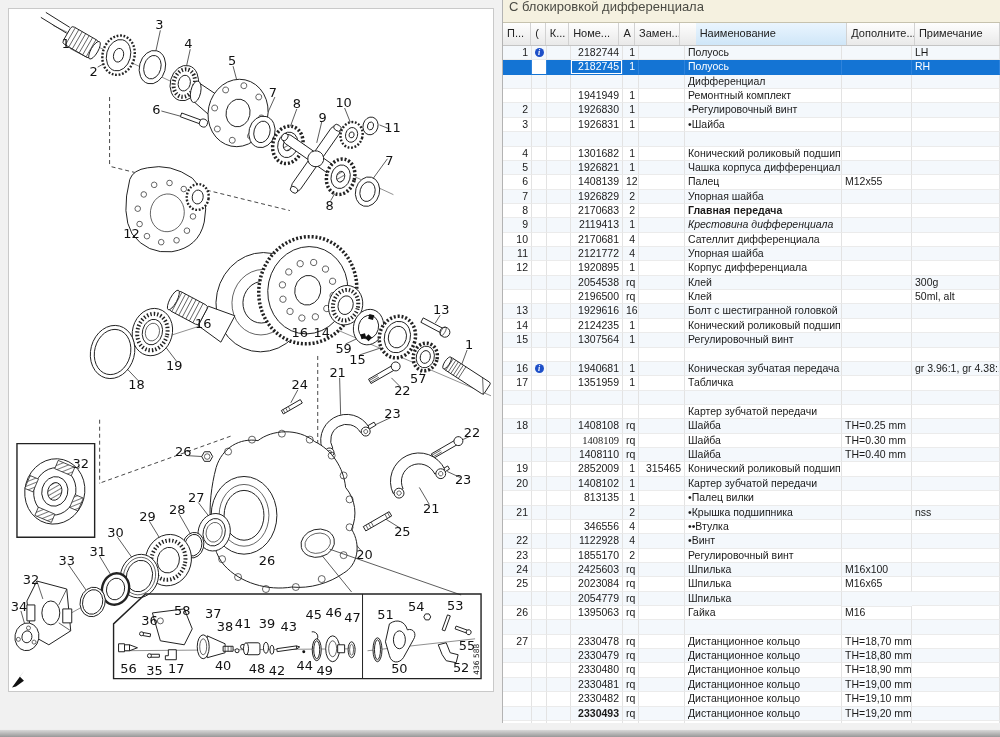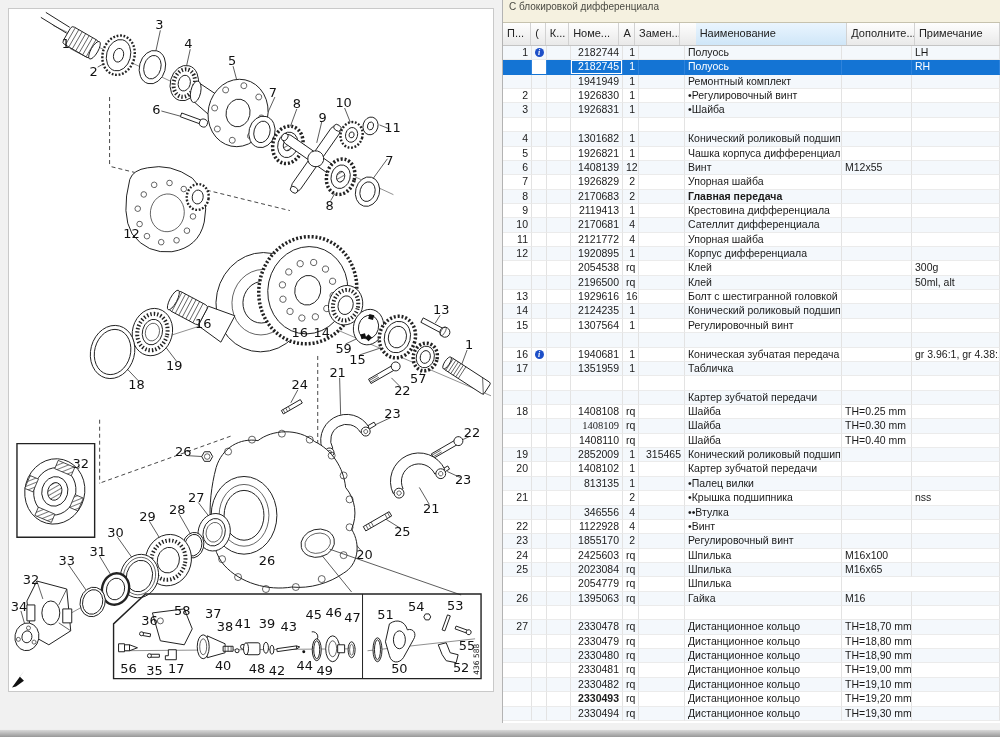--- a/index.html
+++ b/index.html
@@ -16,21 +16,21 @@
   .teeth2{fill:#fff;stroke:#222;stroke-width:2.4;stroke-dasharray:1.8 1.7;}
   .roll{fill:none;stroke:#222;stroke-width:4;stroke-dasharray:1.4 2;}
   .dash{fill:none;stroke:#333;stroke-width:0.9;stroke-dasharray:4 3;}
   .axis{fill:none;stroke:#444;stroke-width:0.6;}
   .leader{fill:none;stroke:#333;stroke-width:0.8;}
   .blk{fill:#111;stroke:none;}
   #callout-layer text{font:13px "DejaVu Sans",sans-serif;fill:#111;text-anchor:middle;cursor:pointer;}
   #inset-code{font:7.5px "DejaVu Sans",sans-serif;fill:#111;}
   
   .right-pane{position:absolute;left:502px;top:0;width:498px;height:723px;background:#fff;border-left:1px solid #b3b3b3;box-sizing:border-box;overflow:hidden;}
-  .band{height:23px;background:#f5f1e0;border-bottom:1px solid #c6c2ae;color:#4a4a43;font-size:10px;line-height:13px;padding:1px 0 0 6px;box-sizing:border-box;overflow:hidden;}
+  .band{height:23px;background:#f5f1e0;border-bottom:1px solid #c6c2ae;color:#4a4a43;font-size:13px;line-height:13px;padding:1px 0 0 6px;box-sizing:border-box;overflow:hidden;}
   .band span{display:block;margin-top:-1px;}
   .grid-header{display:flex;height:22px;background:linear-gradient(#fefefe,#e9e9e9);border-bottom:1px solid #c4c4c4;}
   .hcell{box-sizing:border-box;border-right:1px solid #d2d2d2;font-size:11px;color:#222;line-height:20px;padding-left:4px;overflow:hidden;white-space:nowrap;}
   .hcell.sort{background:linear-gradient(#eaf5fe,#cfe6f8);margin-left:16px;}
   .grid-body{position:relative;}
   .trow{display:flex;height:14.37px;background:#fff;}
   .trow:nth-child(odd){background:#f4f8fc;}
   .tcell{box-sizing:border-box;border-right:1px solid #e3e3e3;border-bottom:1px solid #ebebeb;font-size:10.5px;color:#1a1a1a;line-height:13.5px;overflow:hidden;white-space:nowrap;padding:0 3px;}
   .tcell.r{text-align:right;}
   .tcell.c{text-align:center;padding:0 1px;}
@@ -564,56 +564,67 @@
           <div class="tcell r" style="width: 16px;">1</div>
           <div class="tcell r" style="width: 46px;"></div>
           <div class="tcell l" style="width: 157px;">Полуось</div>
           <div class="tcell l" style="width: 70px;"></div>
           <div class="tcell l" style="width: 88px;">RH</div>
         </div>
         <div class="trow">
           <div class="tcell r" style="width: 29px;"></div>
           <div class="tcell c infoc" style="width: 15px;"></div>
           <div class="tcell c" style="width: 24px;"></div>
-          <div class="tcell r" style="width: 52px;">1941949</div>
-          <div class="tcell r" style="width: 16px;">1</div>
-          <div class="tcell r" style="width: 46px;"></div>
-          <div class="tcell l" style="width: 157px;">Ремонтный комплект</div>
-          <div class="tcell l" style="width: 70px;"></div>
-          <div class="tcell l" style="width: 88px;"></div>
-        </div>
-        <div class="trow">
-          <div class="tcell r" style="width: 29px;">2</div>
-          <div class="tcell c infoc" style="width: 15px;"></div>
-          <div class="tcell c" style="width: 24px;"></div>
-          <div class="tcell r" style="width: 52px;">1926830</div>
-          <div class="tcell r" style="width: 16px;">1</div>
-          <div class="tcell r" style="width: 46px;"></div>
-          <div class="tcell l" style="width: 157px;">•Регулировочный винт</div>
-          <div class="tcell l" style="width: 70px;"></div>
-          <div class="tcell l" style="width: 88px;"></div>
-        </div>
-        <div class="trow">
-          <div class="tcell r" style="width: 29px;">3</div>
-          <div class="tcell c infoc" style="width: 15px;"></div>
-          <div class="tcell c" style="width: 24px;"></div>
-          <div class="tcell r" style="width: 52px;">1926831</div>
-          <div class="tcell r" style="width: 16px;">1</div>
-          <div class="tcell r" style="width: 46px;"></div>
-          <div class="tcell l" style="width: 157px;">•Шайба</div>
-          <div class="tcell l" style="width: 70px;"></div>
-          <div class="tcell l" style="width: 88px;"></div>
-        </div>
-        <div class="trow">
-          <div class="tcell r" style="width: 29px;"></div>
-          <div class="tcell c infoc" style="width: 15px;"></div>
-          <div class="tcell c" style="width: 24px;"></div>
           <div class="tcell r" style="width: 52px;"></div>
           <div class="tcell r" style="width: 16px;"></div>
           <div class="tcell r" style="width: 46px;"></div>
+          <div class="tcell l" style="width: 157px;">Дифференциал</div>
+          <div class="tcell l" style="width: 70px;"></div>
+          <div class="tcell l" style="width: 88px;"></div>
+        </div>
+        <div class="trow">
+          <div class="tcell r" style="width: 29px;"></div>
+          <div class="tcell c infoc" style="width: 15px;"></div>
+          <div class="tcell c" style="width: 24px;"></div>
+          <div class="tcell r" style="width: 52px;">1941949</div>
+          <div class="tcell r" style="width: 16px;">1</div>
+          <div class="tcell r" style="width: 46px;"></div>
+          <div class="tcell l" style="width: 157px;">Ремонтный комплект</div>
+          <div class="tcell l" style="width: 70px;"></div>
+          <div class="tcell l" style="width: 88px;"></div>
+        </div>
+        <div class="trow">
+          <div class="tcell r" style="width: 29px;">2</div>
+          <div class="tcell c infoc" style="width: 15px;"></div>
+          <div class="tcell c" style="width: 24px;"></div>
+          <div class="tcell r" style="width: 52px;">1926830</div>
+          <div class="tcell r" style="width: 16px;">1</div>
+          <div class="tcell r" style="width: 46px;"></div>
+          <div class="tcell l" style="width: 157px;">•Регулировочный винт</div>
+          <div class="tcell l" style="width: 70px;"></div>
+          <div class="tcell l" style="width: 88px;"></div>
+        </div>
+        <div class="trow">
+          <div class="tcell r" style="width: 29px;">3</div>
+          <div class="tcell c infoc" style="width: 15px;"></div>
+          <div class="tcell c" style="width: 24px;"></div>
+          <div class="tcell r" style="width: 52px;">1926831</div>
+          <div class="tcell r" style="width: 16px;">1</div>
+          <div class="tcell r" style="width: 46px;"></div>
+          <div class="tcell l" style="width: 157px;">•Шайба</div>
+          <div class="tcell l" style="width: 70px;"></div>
+          <div class="tcell l" style="width: 88px;"></div>
+        </div>
+        <div class="trow">
+          <div class="tcell r" style="width: 29px;"></div>
+          <div class="tcell c infoc" style="width: 15px;"></div>
+          <div class="tcell c" style="width: 24px;"></div>
+          <div class="tcell r" style="width: 52px;"></div>
+          <div class="tcell r" style="width: 16px;"></div>
+          <div class="tcell r" style="width: 46px;"></div>
           <div class="tcell l" style="width: 157px;"></div>
           <div class="tcell l" style="width: 70px;"></div>
           <div class="tcell l" style="width: 88px;"></div>
         </div>
         <div class="trow">
           <div class="tcell r" style="width: 29px;">4</div>
           <div class="tcell c infoc" style="width: 15px;"></div>
           <div class="tcell c" style="width: 24px;"></div>
           <div class="tcell r" style="width: 52px;">1301682</div>
           <div class="tcell r" style="width: 16px;">1</div>
@@ -633,21 +644,21 @@
           <div class="tcell l" style="width: 70px;"></div>
           <div class="tcell l" style="width: 88px;"></div>
         </div>
         <div class="trow">
           <div class="tcell r" style="width: 29px;">6</div>
           <div class="tcell c infoc" style="width: 15px;"></div>
           <div class="tcell c" style="width: 24px;"></div>
           <div class="tcell r" style="width: 52px;">1408139</div>
           <div class="tcell r" style="width: 16px;">12</div>
           <div class="tcell r" style="width: 46px;"></div>
-          <div class="tcell l" style="width: 157px;">Винт</div>
+          <div class="tcell l" style="width: 157px;">Палец</div>
           <div class="tcell l" style="width: 70px;">M12x55</div>
           <div class="tcell l" style="width: 88px;"></div>
         </div>
         <div class="trow">
           <div class="tcell r" style="width: 29px;">7</div>
           <div class="tcell c infoc" style="width: 15px;"></div>
           <div class="tcell c" style="width: 24px;"></div>
           <div class="tcell r" style="width: 52px;">1926829</div>
           <div class="tcell r" style="width: 16px;">2</div>
           <div class="tcell r" style="width: 46px;"></div>
@@ -666,21 +677,21 @@
           <div class="tcell l" style="width: 70px;"></div>
           <div class="tcell l" style="width: 88px;"></div>
         </div>
         <div class="trow">
           <div class="tcell r" style="width: 29px;">9</div>
           <div class="tcell c infoc" style="width: 15px;"></div>
           <div class="tcell c" style="width: 24px;"></div>
           <div class="tcell r" style="width: 52px;">2119413</div>
           <div class="tcell r" style="width: 16px;">1</div>
           <div class="tcell r" style="width: 46px;"></div>
-          <div class="tcell l" style="width: 157px;">Крестовина дифференциала</div>
+          <div class="tcell l" style="width: 157px; font-style: italic;">Крестовина дифференциала</div>
           <div class="tcell l" style="width: 70px;"></div>
           <div class="tcell l" style="width: 88px;"></div>
         </div>
         <div class="trow">
           <div class="tcell r" style="width: 29px;">10</div>
           <div class="tcell c infoc" style="width: 15px;"></div>
           <div class="tcell c" style="width: 24px;"></div>
           <div class="tcell r" style="width: 52px;">2170681</div>
           <div class="tcell r" style="width: 16px;">4</div>
           <div class="tcell r" style="width: 46px;"></div>

